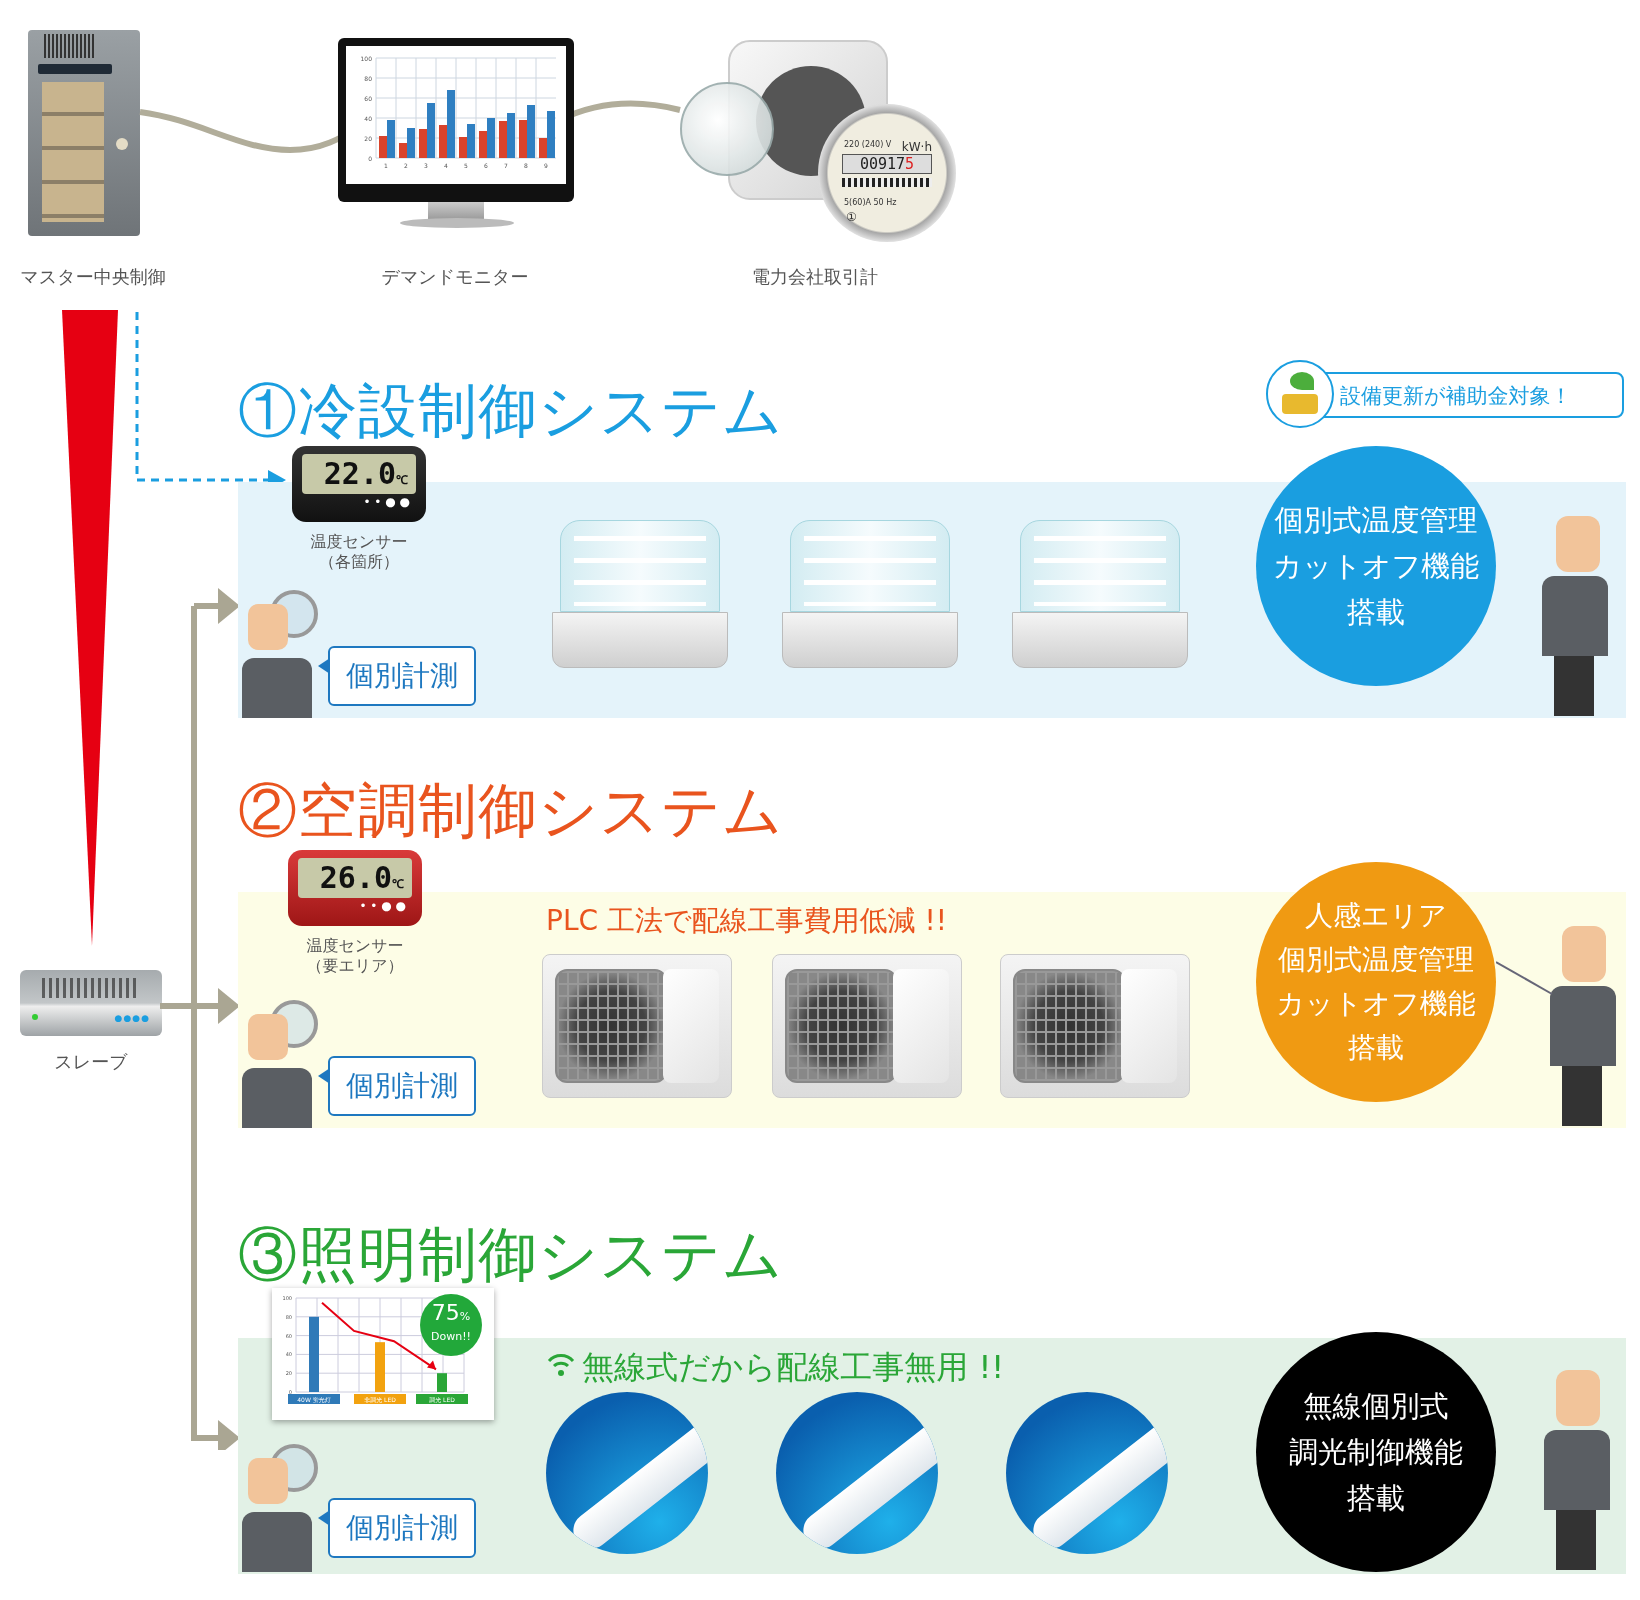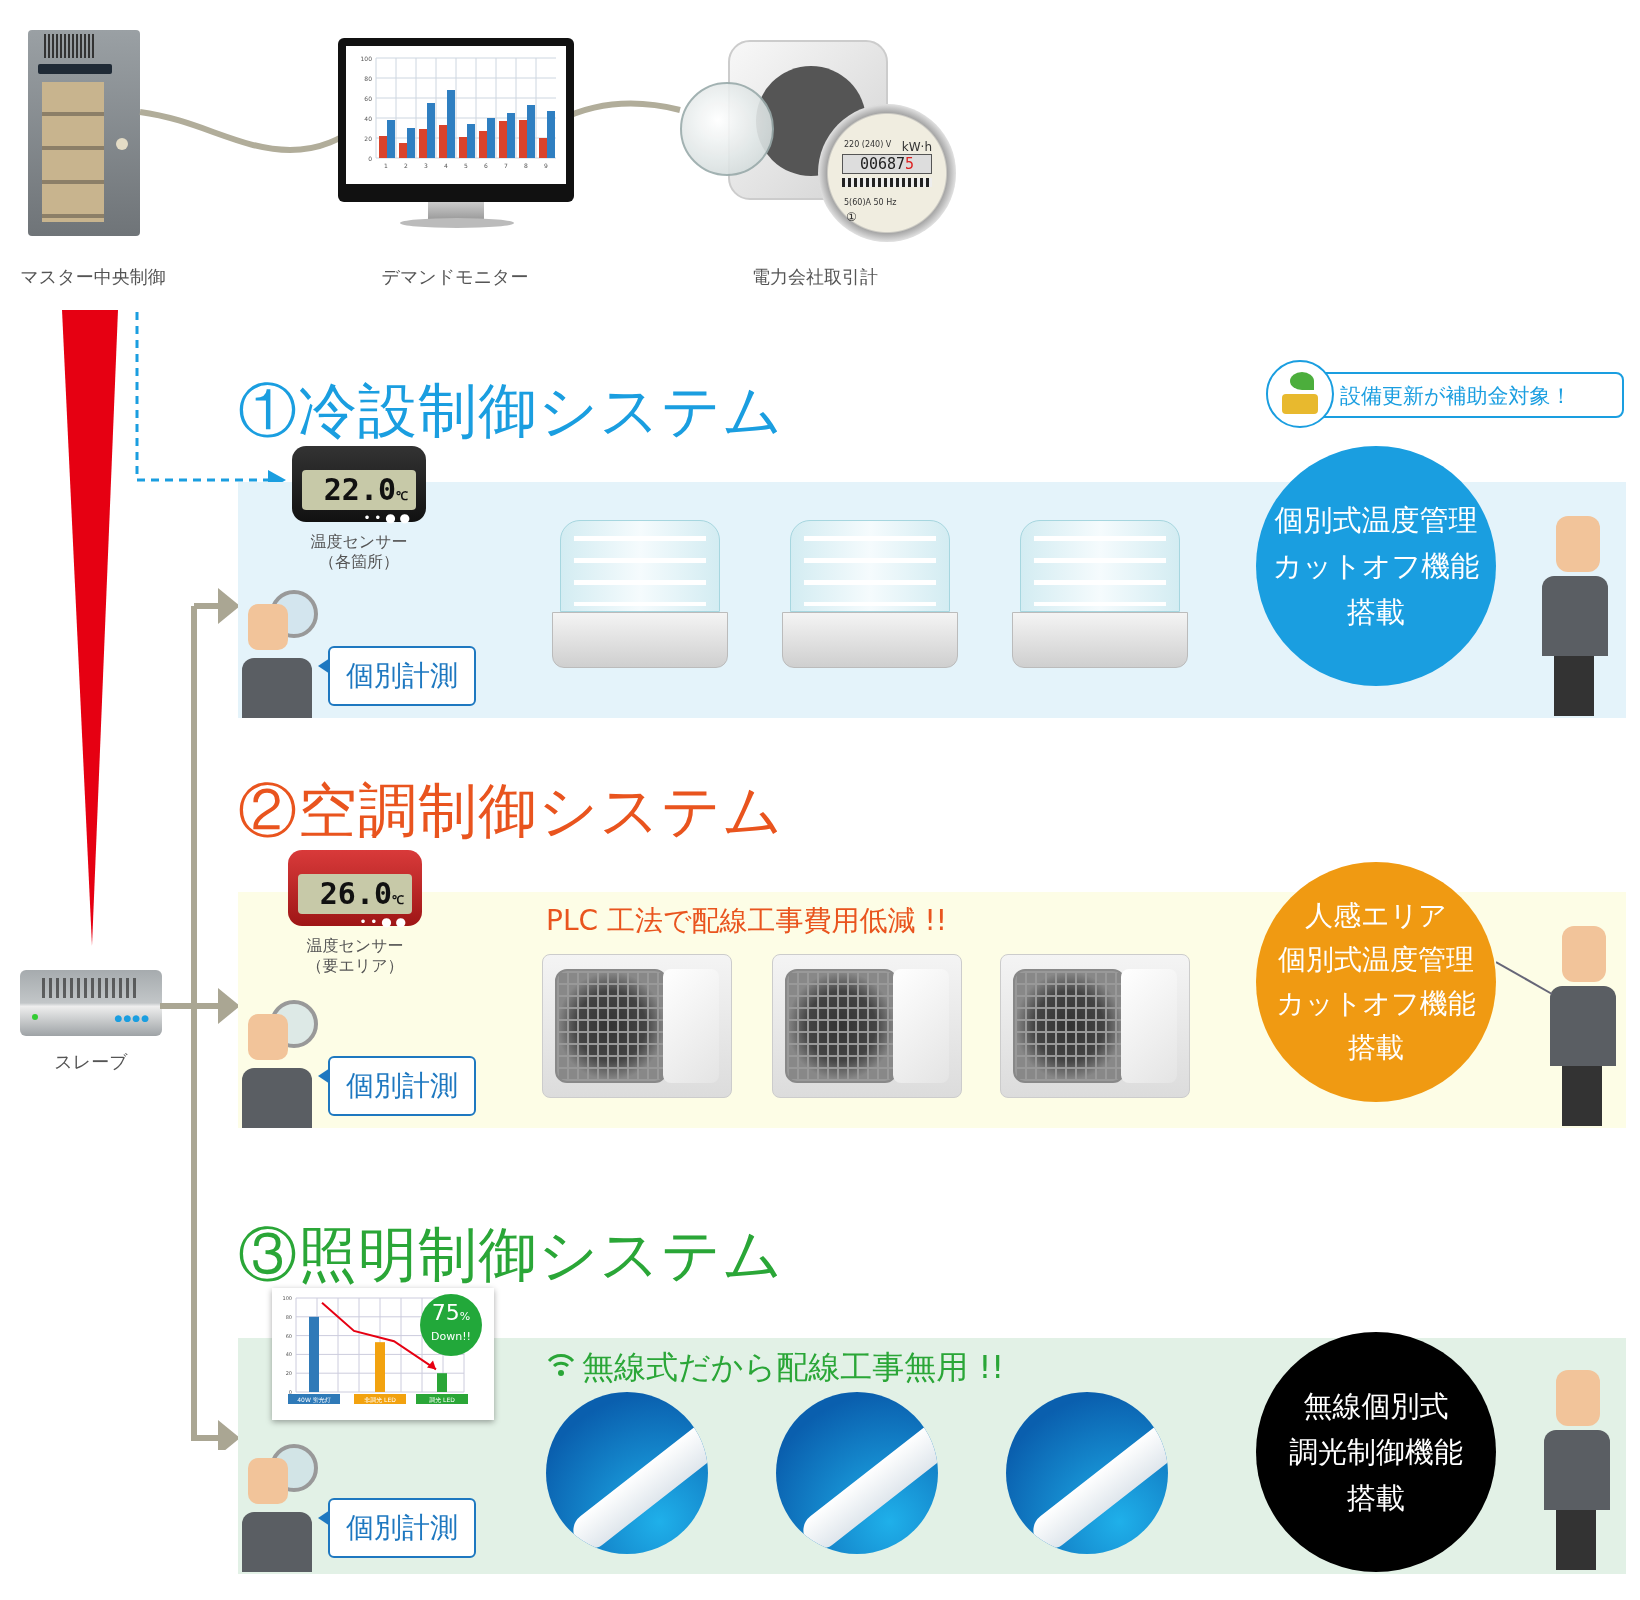--- a/index.html
+++ b/index.html
@@ -5,21 +5,21 @@
 *{box-sizing:border-box;margin:0;padding:0}
 body{width:1640px;height:1600px;background:#fff;position:relative;overflow:hidden;font-family:"DejaVu Sans","Liberation Sans",sans-serif;color:#444}
 .abs{position:absolute}
 .lbl{font-size:18px;color:#555;text-align:center}
 .band{position:absolute;left:238px;width:1388px}
 .title{position:absolute;font-size:59px;font-weight:300;letter-spacing:1px}
 .circ{position:absolute;border-radius:50%;color:#fff;font-size:29px;line-height:46px;text-align:left;display:flex;flex-direction:column;justify-content:center;align-items:center}
 .bubble{position:absolute;border:2px solid #1e78c0;border-radius:6px;background:#fff;color:#1e78c0;font-size:28px;padding:6px 12px;width:148px;height:60px;text-align:center;line-height:44px}
 .bubble:before{content:"";position:absolute;left:-12px;top:10px;width:0;height:0;border-top:8px solid transparent;border-bottom:8px solid transparent;border-right:12px solid #1e78c0}
 .tagline{position:absolute;font-size:30px}
-.sensor{position:absolute;width:134px;height:76px;border-radius:14px;padding:24px 10px}
+.sensor{position:absolute;width:134px;height:76px;border-radius:14px;padding:8px 10px}
 .lcd{background:#c7c9a8;border-radius:4px;height:40px;font-family:"DejaVu Sans Mono",monospace;font-weight:bold;font-size:30px;color:#111;text-align:right;padding-right:8px;line-height:40px}
 .lcd small{font-size:12px}
 .dots{text-align:right;color:#fff;font-size:12px;line-height:16px;padding-right:6px}
 .fridge{position:absolute;width:176px;height:160px}
 .ac{position:absolute;width:190px;height:144px;background:linear-gradient(#f4f4f4,#dcdcdc);border-radius:8px;border:1px solid #ccc}
 .ac .fan{position:absolute;left:12px;top:14px;width:112px;height:114px;border-radius:12px;background:repeating-linear-gradient(90deg,#999 0 2px,transparent 2px 10px),repeating-linear-gradient(0deg,#999 0 2px,transparent 2px 12px),radial-gradient(circle,#333 0,#444 45%,#888 70%);border:2px solid #888}
 .ac .panel{position:absolute;right:12px;top:14px;width:56px;height:114px;border-radius:8px;background:linear-gradient(135deg,#fff,#e4e4e4)}
 .tube{position:absolute;width:162px;height:162px;border-radius:50%;background:radial-gradient(circle at 70% 80%,#1fb0ea,#0a5fae 75%);overflow:hidden}
 .tube .bar{position:absolute;width:200px;height:36px;left:10px;top:70px;background:linear-gradient(#fff,#dfe6ec);transform:rotate(-38deg);border-radius:18px}
 .person{position:absolute}
@@ -97,21 +97,21 @@
 <div class="abs" style="left:400px;top:218px;width:114px;height:10px;background:#bbb;border-radius:50%"></div>
 <div class="abs lbl" style="left:350px;top:265px;width:210px">デマンドモニター</div>
 
 <div class="abs" style="left:728px;top:40px;width:160px;height:160px;background:linear-gradient(135deg,#f8f8f8,#d2d2d2);border-radius:22px;border:2px solid #ccc">
   <div style="position:absolute;left:26px;top:24px;width:110px;height:110px;border-radius:50%;background:#555"></div>
 </div>
 <div class="abs" style="left:680px;top:82px;width:94px;height:94px;border-radius:50%;background:radial-gradient(circle at 40% 40%,#fff,#c8d3d3);border:2px solid #9aa;opacity:.9"></div>
 <div class="abs" style="left:818px;top:104px;width:138px;height:138px;border-radius:50%;background:radial-gradient(#f0ede0 60%,#a7a7a7 62%,#ddd 70%,#999 100%)">
   <div style="position:absolute;left:26px;top:36px;font-size:8px;color:#333">220 (240) V</div>
   <div style="position:absolute;right:24px;top:36px;font-size:12px;color:#333">kW·h</div>
-  <div style="position:absolute;left:24px;top:50px;width:90px;height:20px;background:#ddd;border:1px solid #555;font-family:'DejaVu Sans Mono',monospace;font-size:15px;line-height:18px;text-align:center;color:#222"><span>00687</span><span style="color:#d22">5</span></div>
+  <div style="position:absolute;left:24px;top:50px;width:90px;height:20px;background:#ddd;border:1px solid #555;font-family:'DejaVu Sans Mono',monospace;font-size:15px;line-height:18px;text-align:center;color:#222"><span>00917</span><span style="color:#d22">5</span></div>
   <div style="position:absolute;left:24px;top:74px;width:90px;height:9px;background:repeating-linear-gradient(90deg,#222 0 3px,#eee 3px 6px)"></div>
   <div style="position:absolute;left:26px;top:94px;font-size:8px;color:#333">5(60)A 50 Hz</div>
   <div style="position:absolute;left:28px;top:106px;font-size:12px;color:#333">①</div>
 </div>
 <div class="abs lbl" style="left:700px;top:265px;width:230px">電力会社取引計</div>
 
 <svg class="abs" style="left:60px;top:310px" width="60" height="640">
   <polygon points="2,0 58,0 32,636" fill="#e60012"></polygon>
 </svg>
 

